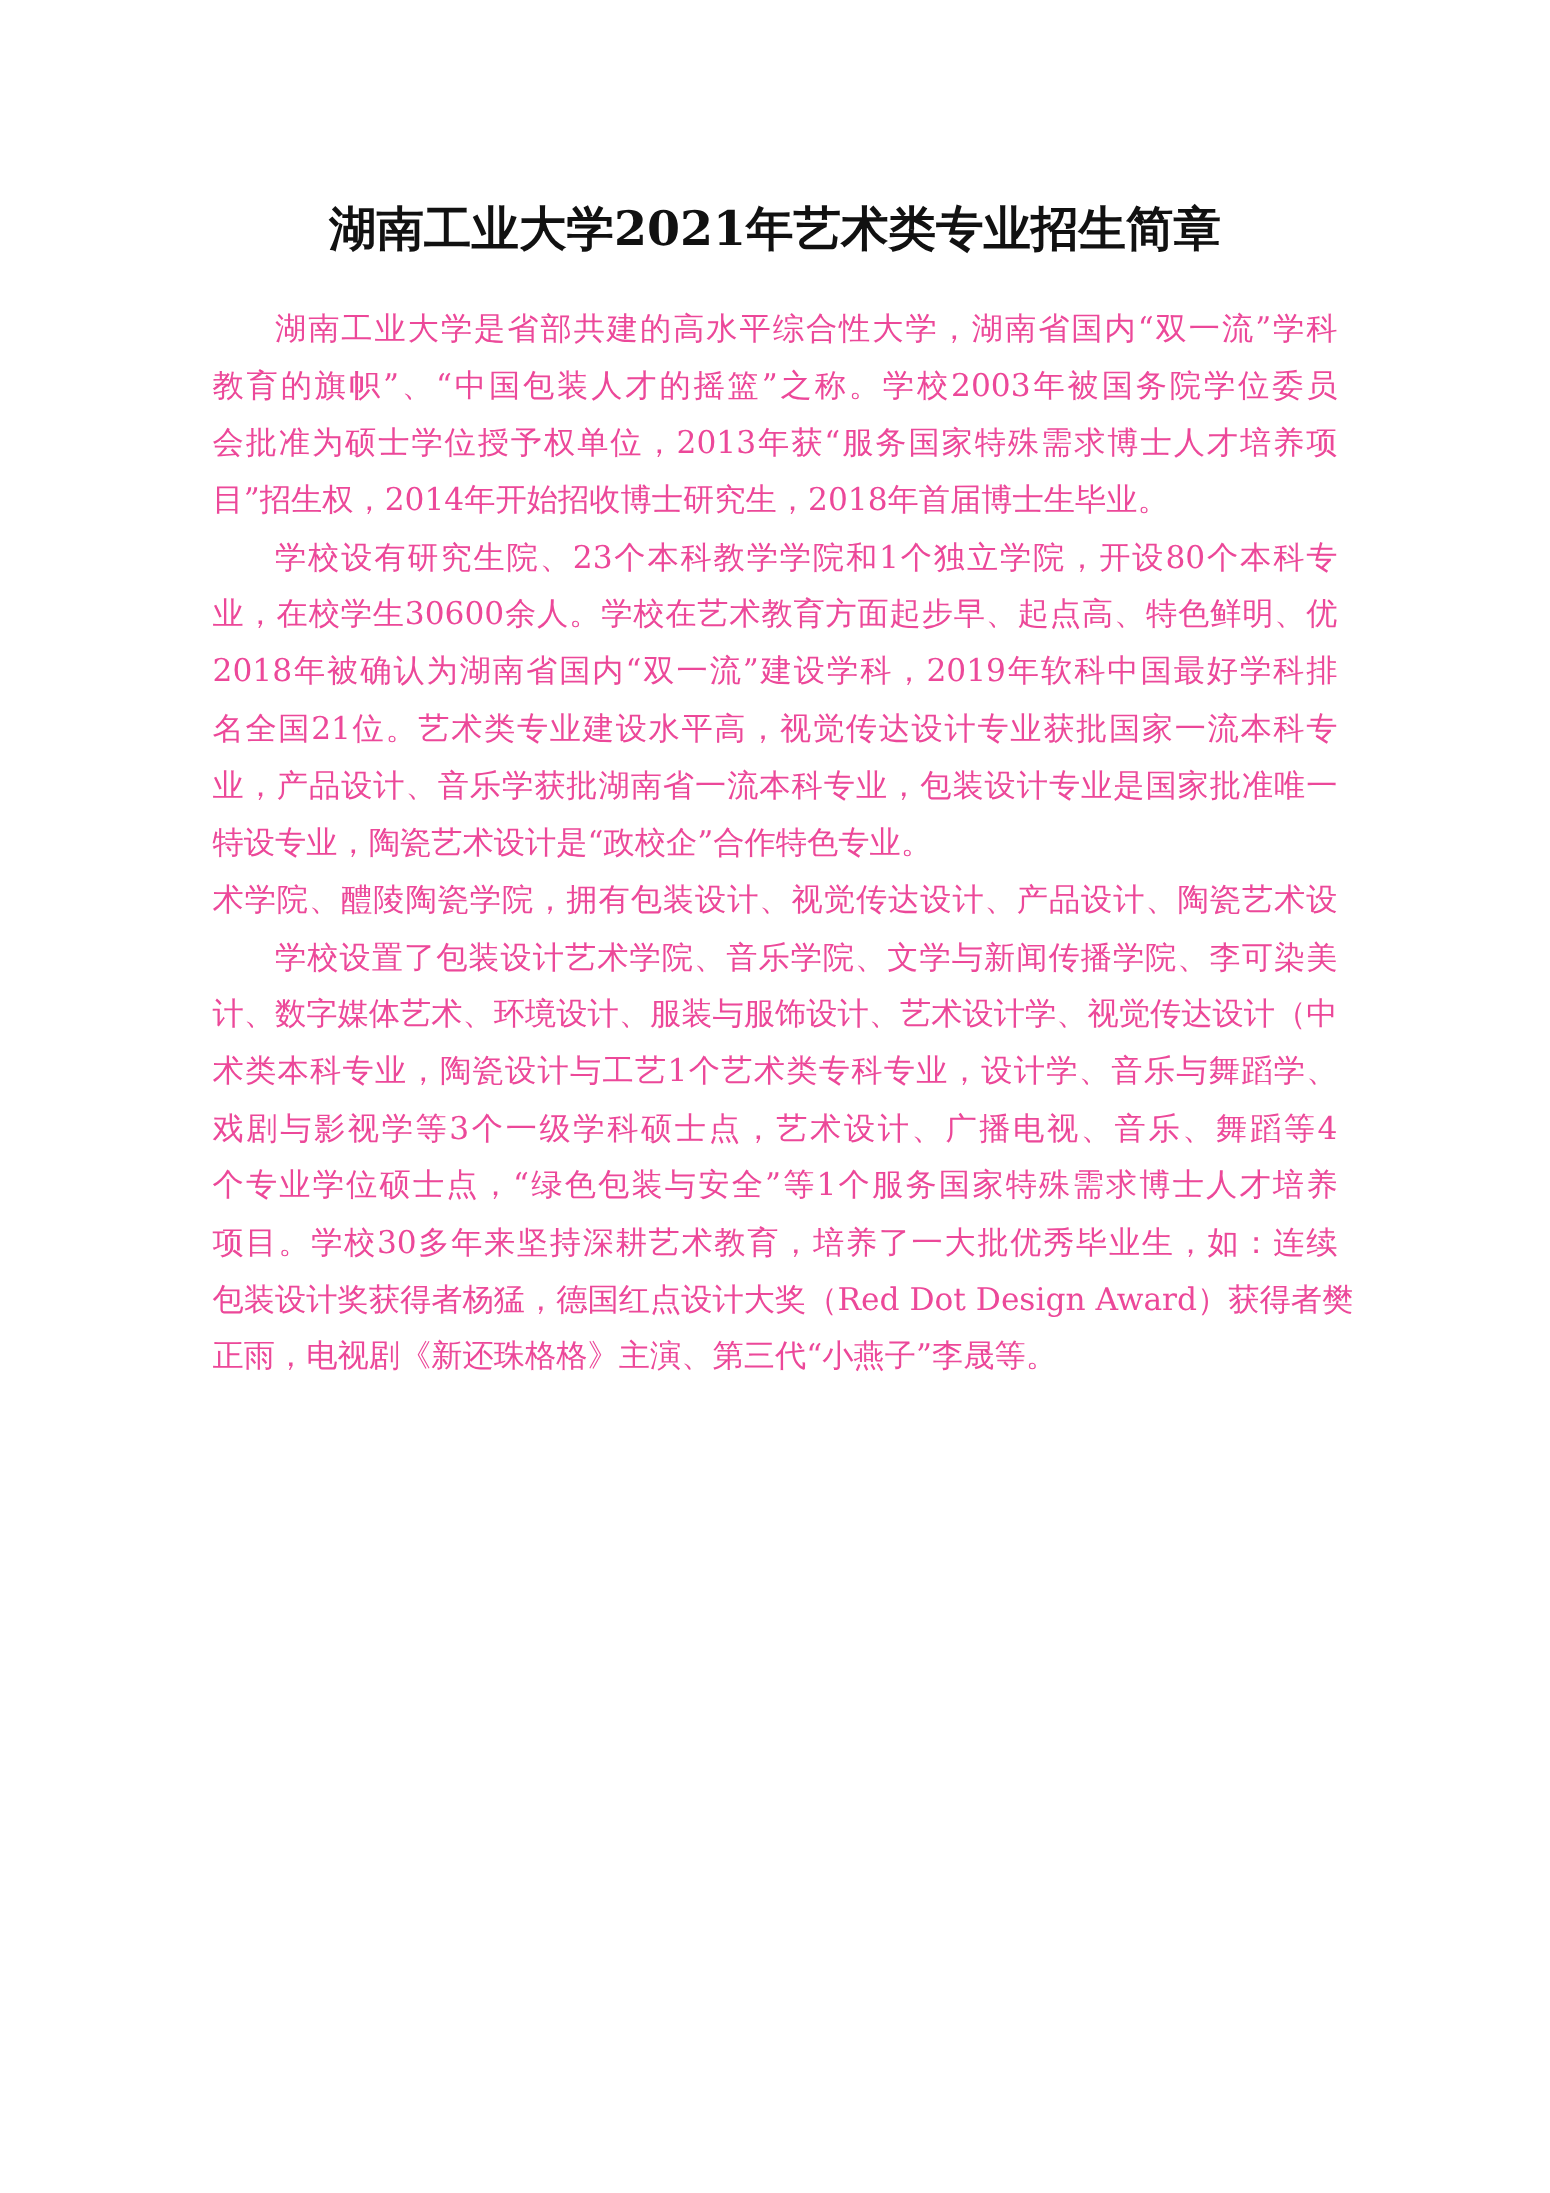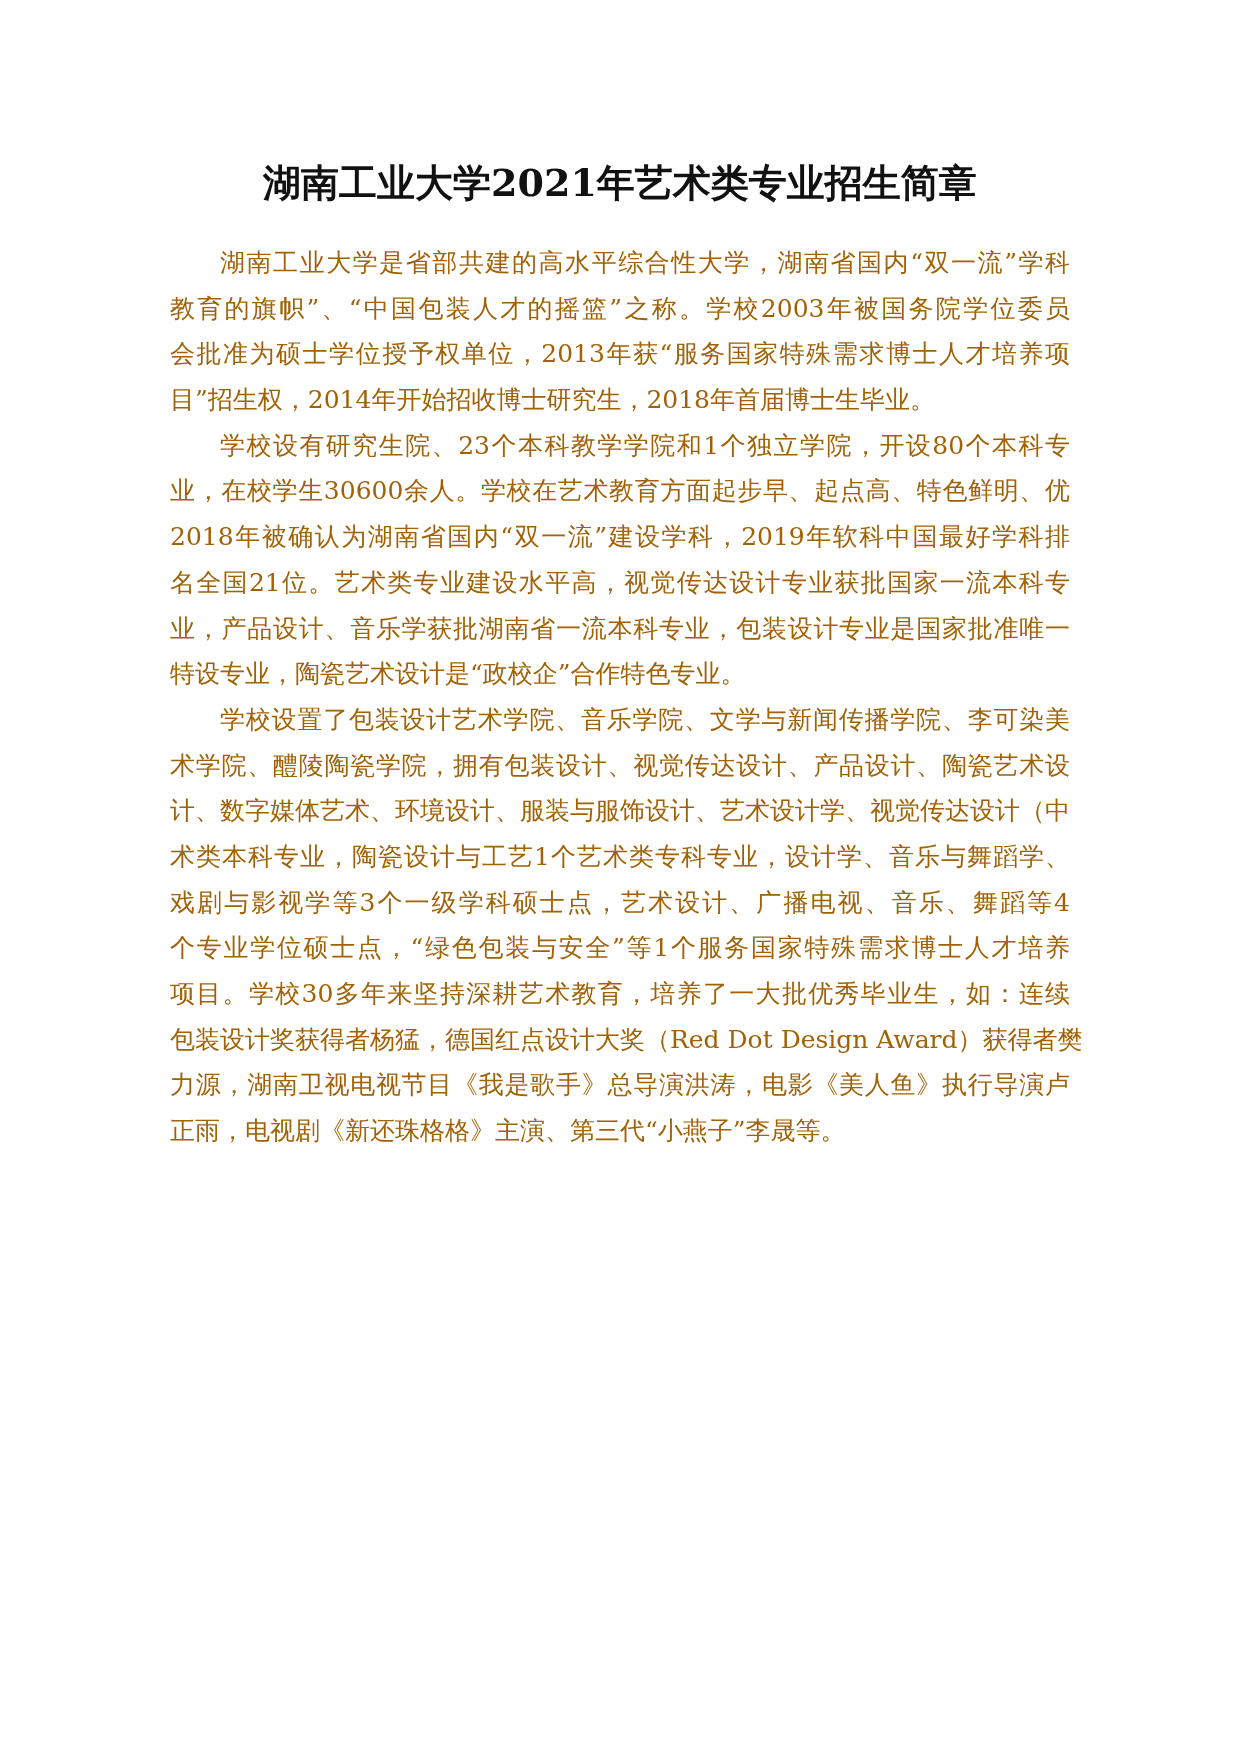--- a/index.html
+++ b/index.html
@@ -6,21 +6,21 @@
   body { width: 1240px; height: 1754px; position: relative; overflow: hidden; }
   .page { position: absolute; left: 0; top: 0; width: 1144px; height: 1754px; background: #fff; }
   .title {
     position: absolute; left: 0; top: 158px; width: 1240px; text-align: center;
     font-family: "DejaVu Serif", "Liberation Serif", serif;
     font-size: 38px; font-weight: bold; color: #111; letter-spacing: 0px; line-height: 50px;
   }
   .body {
     position: absolute; left: 170px; top: 240px; width: 900px;
     font-family: "DejaVu Serif", "Liberation Serif", serif;
-    font-size: 25px; color: #a16207; line-height: 45.7px;
+    font-size: 25px; color: #ec4899; line-height: 45.7px;
   }
   .line { white-space: nowrap; height: 45.7px; text-align: justify; text-align-last: justify; }
   .line.last { text-align-last: left; }
   .line.indent { padding-left: 50px; }
 </style>
 </head>
 <body>
 
 <div class="page">
   <div class="title">湖南工业大学2021年艺术类专业招生简章</div>
@@ -34,25 +34,24 @@
     </div>
     <div>
       <div class="line indent">学校设有研究生院、23个本科教学学院和1个独立学院，开设80个本科专</div>
       <div class="line">业，在校学生30600余人。学校在艺术教育方面起步早、起点高、特色鲜明、优</div>
       <div class="line">2018年被确认为湖南省国内“双一流”建设学科，2019年软科中国最好学科排</div>
       <div class="line">名全国21位。艺术类专业建设水平高，视觉传达设计专业获批国家一流本科专</div>
       <div class="line">业，产品设计、音乐学获批湖南省一流本科专业，包装设计专业是国家批准唯一</div>
       <div class="line last">特设专业，陶瓷艺术设计是“政校企”合作特色专业。</div>
     </div>
     <div>
+      <div class="line">术学院、醴陵陶瓷学院，拥有包装设计、视觉传达设计、产品设计、陶瓷艺术设</div>
       <div class="line indent">学校设置了包装设计艺术学院、音乐学院、文学与新闻传播学院、李可染美</div>
-      <div class="line">术学院、醴陵陶瓷学院，拥有包装设计、视觉传达设计、产品设计、陶瓷艺术设</div>
       <div class="line">计、数字媒体艺术、环境设计、服装与服饰设计、艺术设计学、视觉传达设计（中</div>
       <div class="line">术类本科专业，陶瓷设计与工艺1个艺术类专科专业，设计学、音乐与舞蹈学、</div>
       <div class="line">戏剧与影视学等3个一级学科硕士点，艺术设计、广播电视、音乐、舞蹈等4</div>
       <div class="line">个专业学位硕士点，“绿色包装与安全”等1个服务国家特殊需求博士人才培养</div>
       <div class="line">项目。学校30多年来坚持深耕艺术教育，培养了一大批优秀毕业生，如：连续</div>
       <div class="line">包装设计奖获得者杨猛，德国红点设计大奖（Red Dot Design Award）获得者樊</div>
-      <div class="line">力源，湖南卫视电视节目《我是歌手》总导演洪涛，电影《美人鱼》执行导演卢</div>
       <div class="line last">正雨，电视剧《新还珠格格》主演、第三代“小燕子”李晟等。</div>
     </div>
   </div>
 </div>
 
 </body></html>

